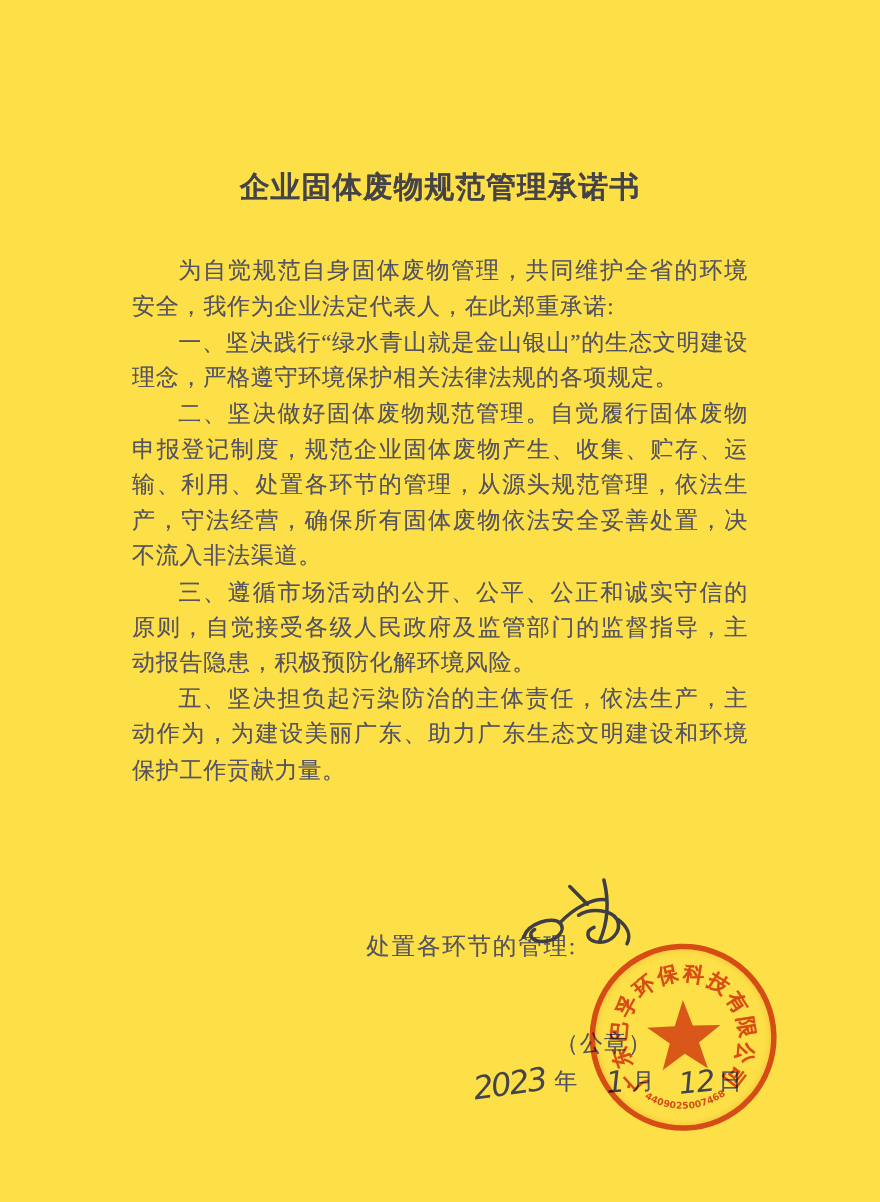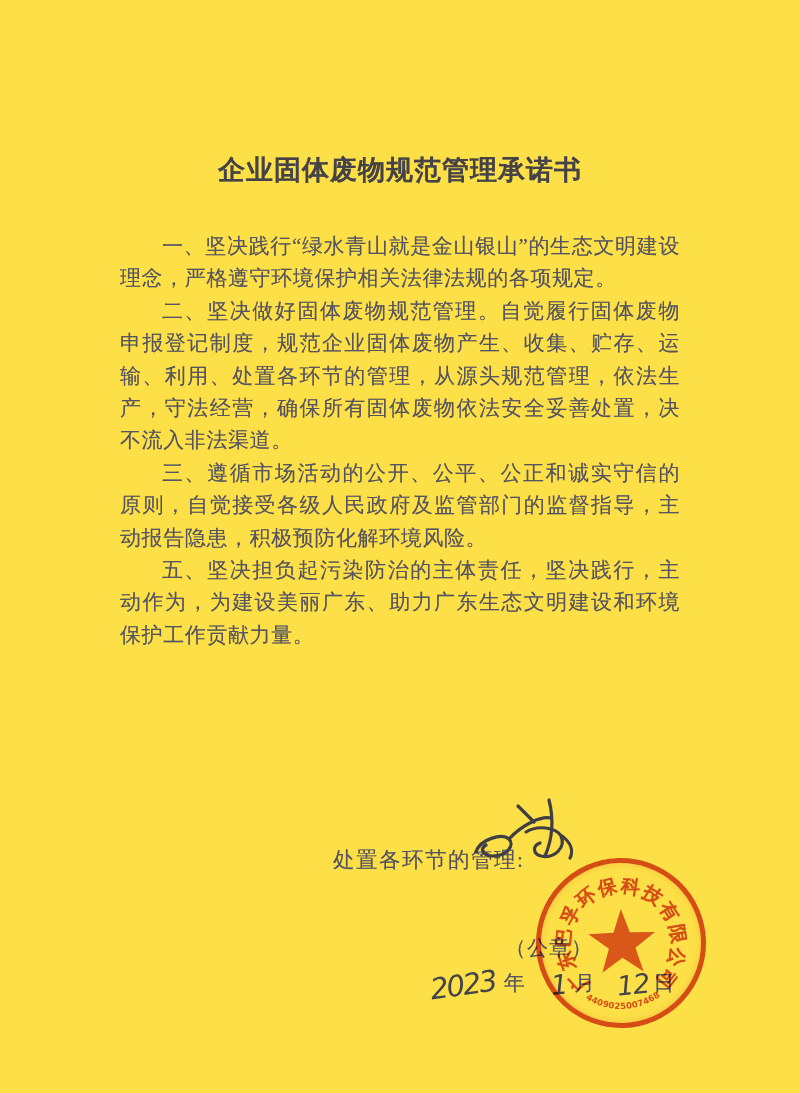--- a/index.html
+++ b/index.html
@@ -100,24 +100,25 @@
   }
 </style>
 </head>
 <body>
 
 <div class="page">
 
   <h1 class="title">企业固体废物规范管理承诺书</h1>
 
   <div class="content">
+    <p>为自觉规范自身固体废物管理，共同维护全省的环境安全，我作为企业法定代表人，在此郑重承诺:</p>
     <p>一、坚决践行“绿水青山就是金山银山”的生态文明建设理念，严格遵守环境保护相关法律法规的各项规定。</p>
     <p>二、坚决做好固体废物规范管理。自觉履行固体废物申报登记制度，规范企业固体废物产生、收集、贮存、运输、利用、处置各环节的管理，从源头规范管理，依法生产，守法经营，确保所有固体废物依法安全妥善处置，决不流入非法渠道。</p>
     <p>三、遵循市场活动的公开、公平、公正和诚实守信的原则，自觉接受各级人民政府及监管部门的监督指导，主动报告隐患，积极预防化解环境风险。</p>
-    <p>五、坚决担负起污染防治的主体责任，坚决践行，主动作为，为建设美丽广东、助力广东生态文明建设和环境保护工作贡献力量。</p>
+    <p>五、坚决担负起污染防治的主体责任，依法生产，主动作为，为建设美丽广东、助力广东生态文明建设和环境保护工作贡献力量。</p>
   </div>
 
   <div class="abs rep-label">处置各环节的管理:</div>
 
   <svg class="abs signature-svg" width="140" height="92" viewBox="0 0 140 92">
     <path d="M56,14 L72,30"></path>
     <path d="M14,60 C18,47 40,41 47,47 C53,53 45,64 31,64 C21,64 17,57 24,53"></path>
     <path d="M47,47 C60,33 78,24 89,26"></path>
     <path d="M87,8 C92,28 90,48 83,64"></path>
     <path d="M64,40 C75,33 94,35 99,44 C104,55 93,67 79,64 C71,62 70,54 78,51"></path>

